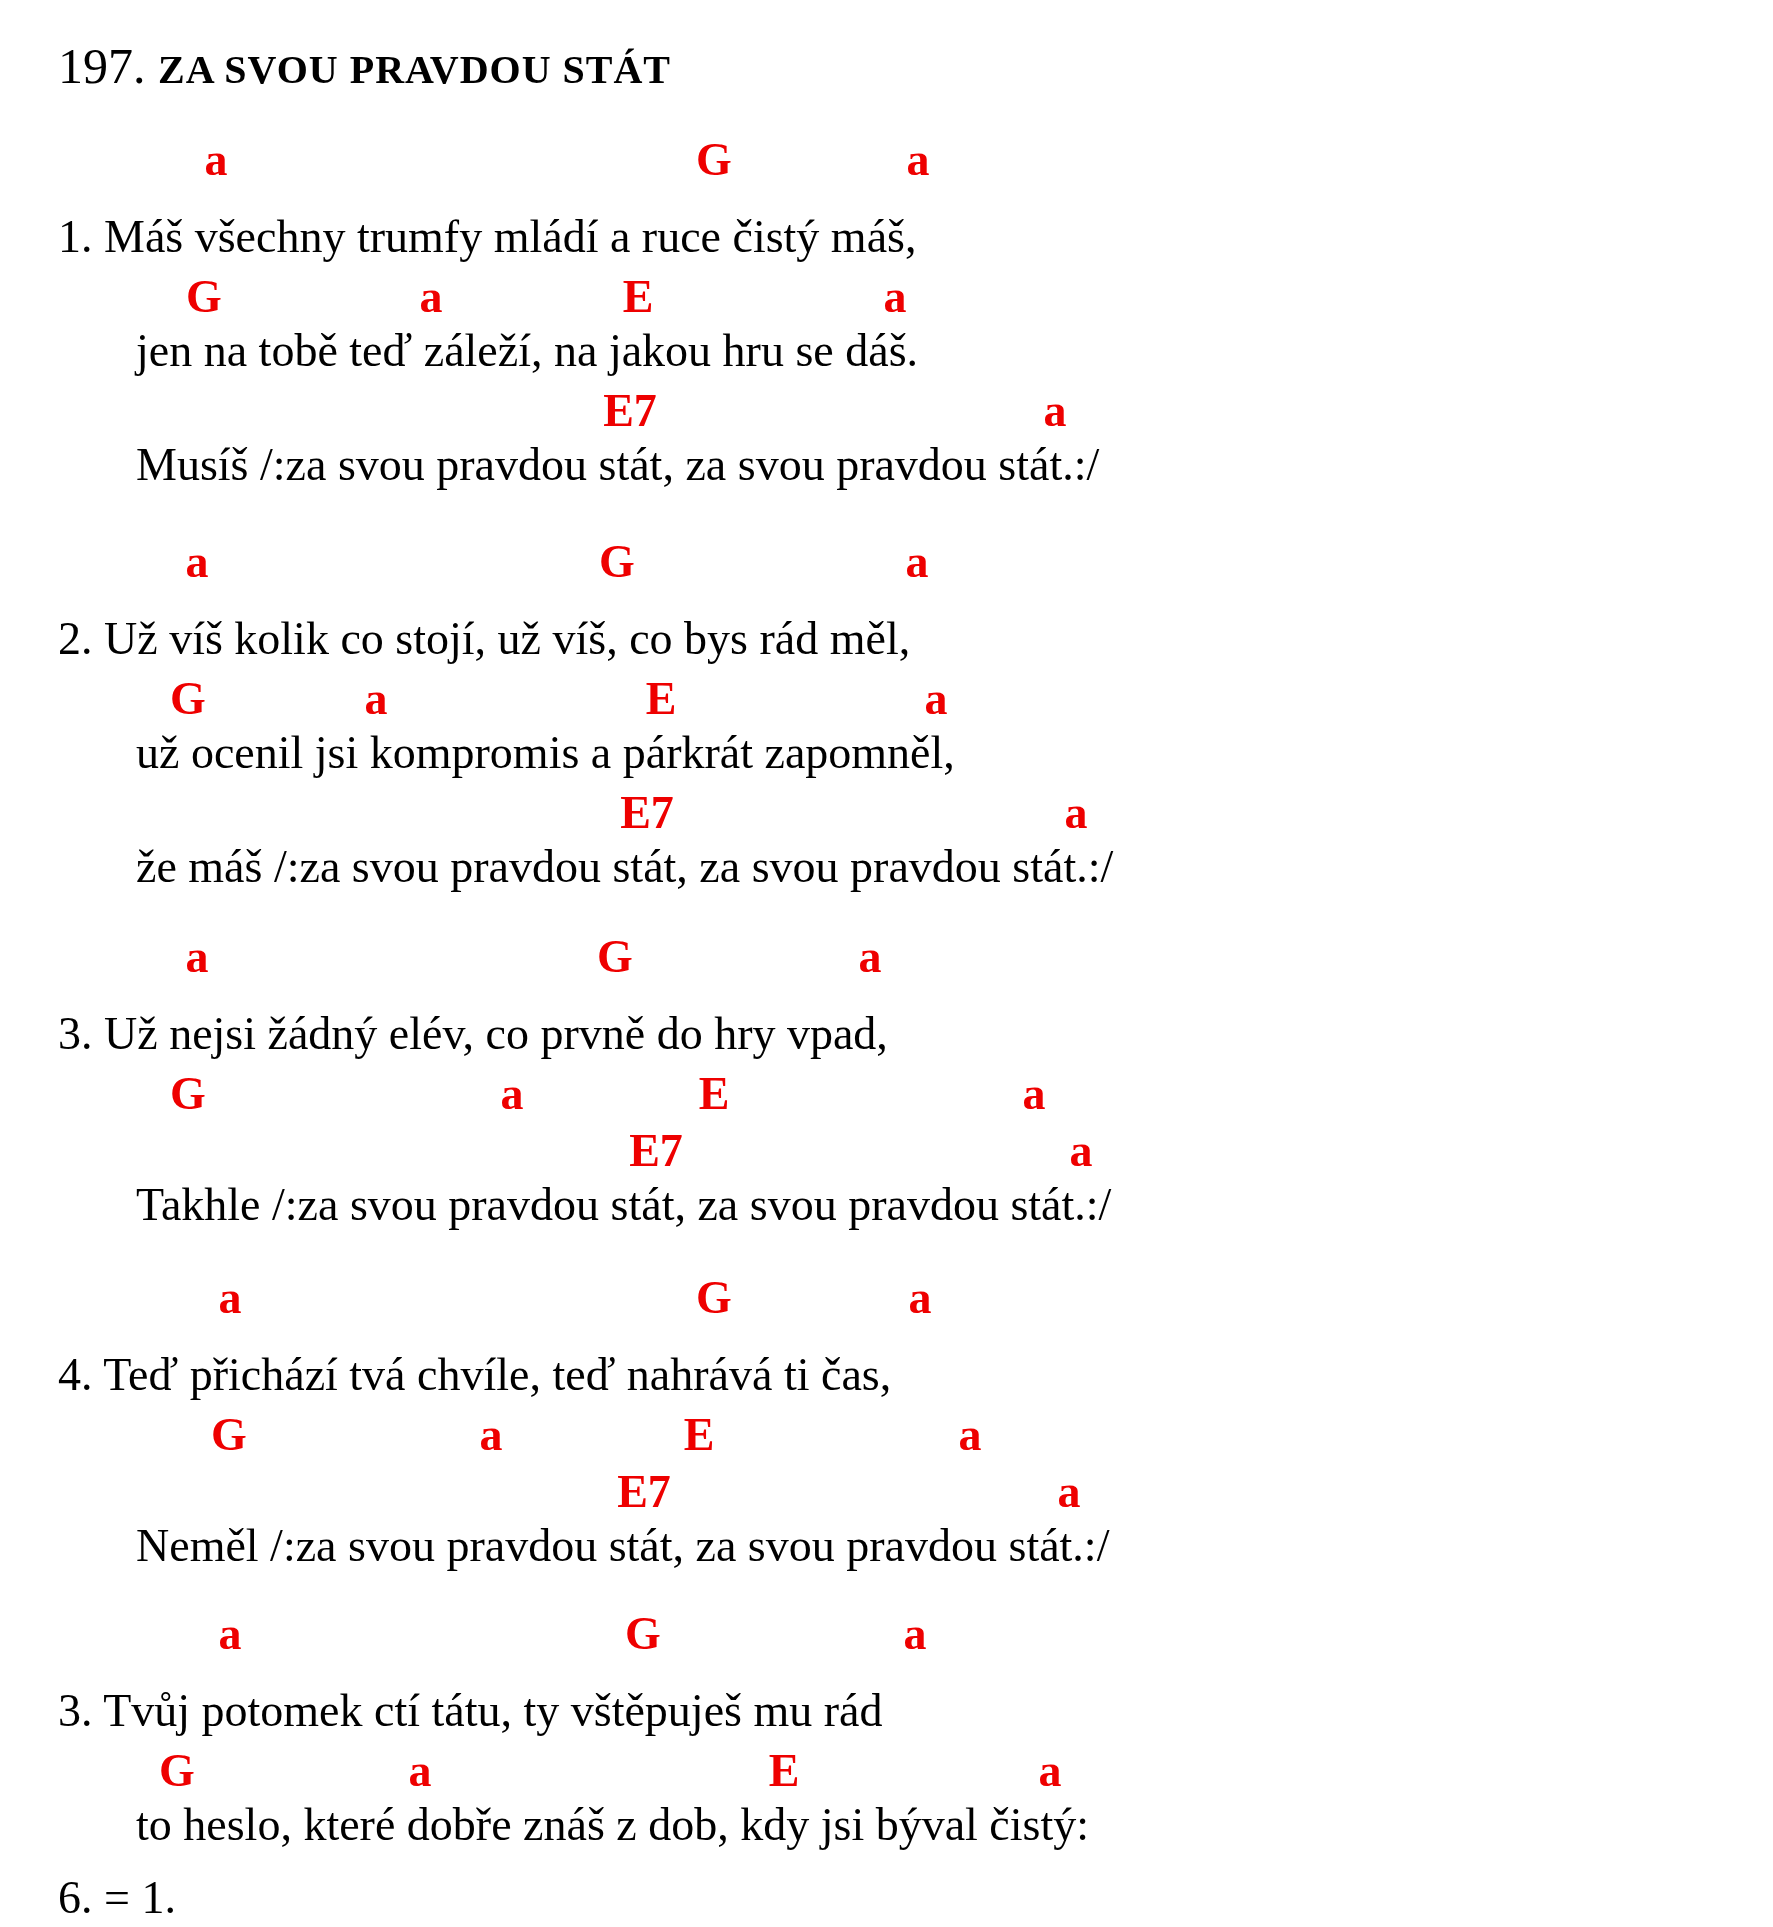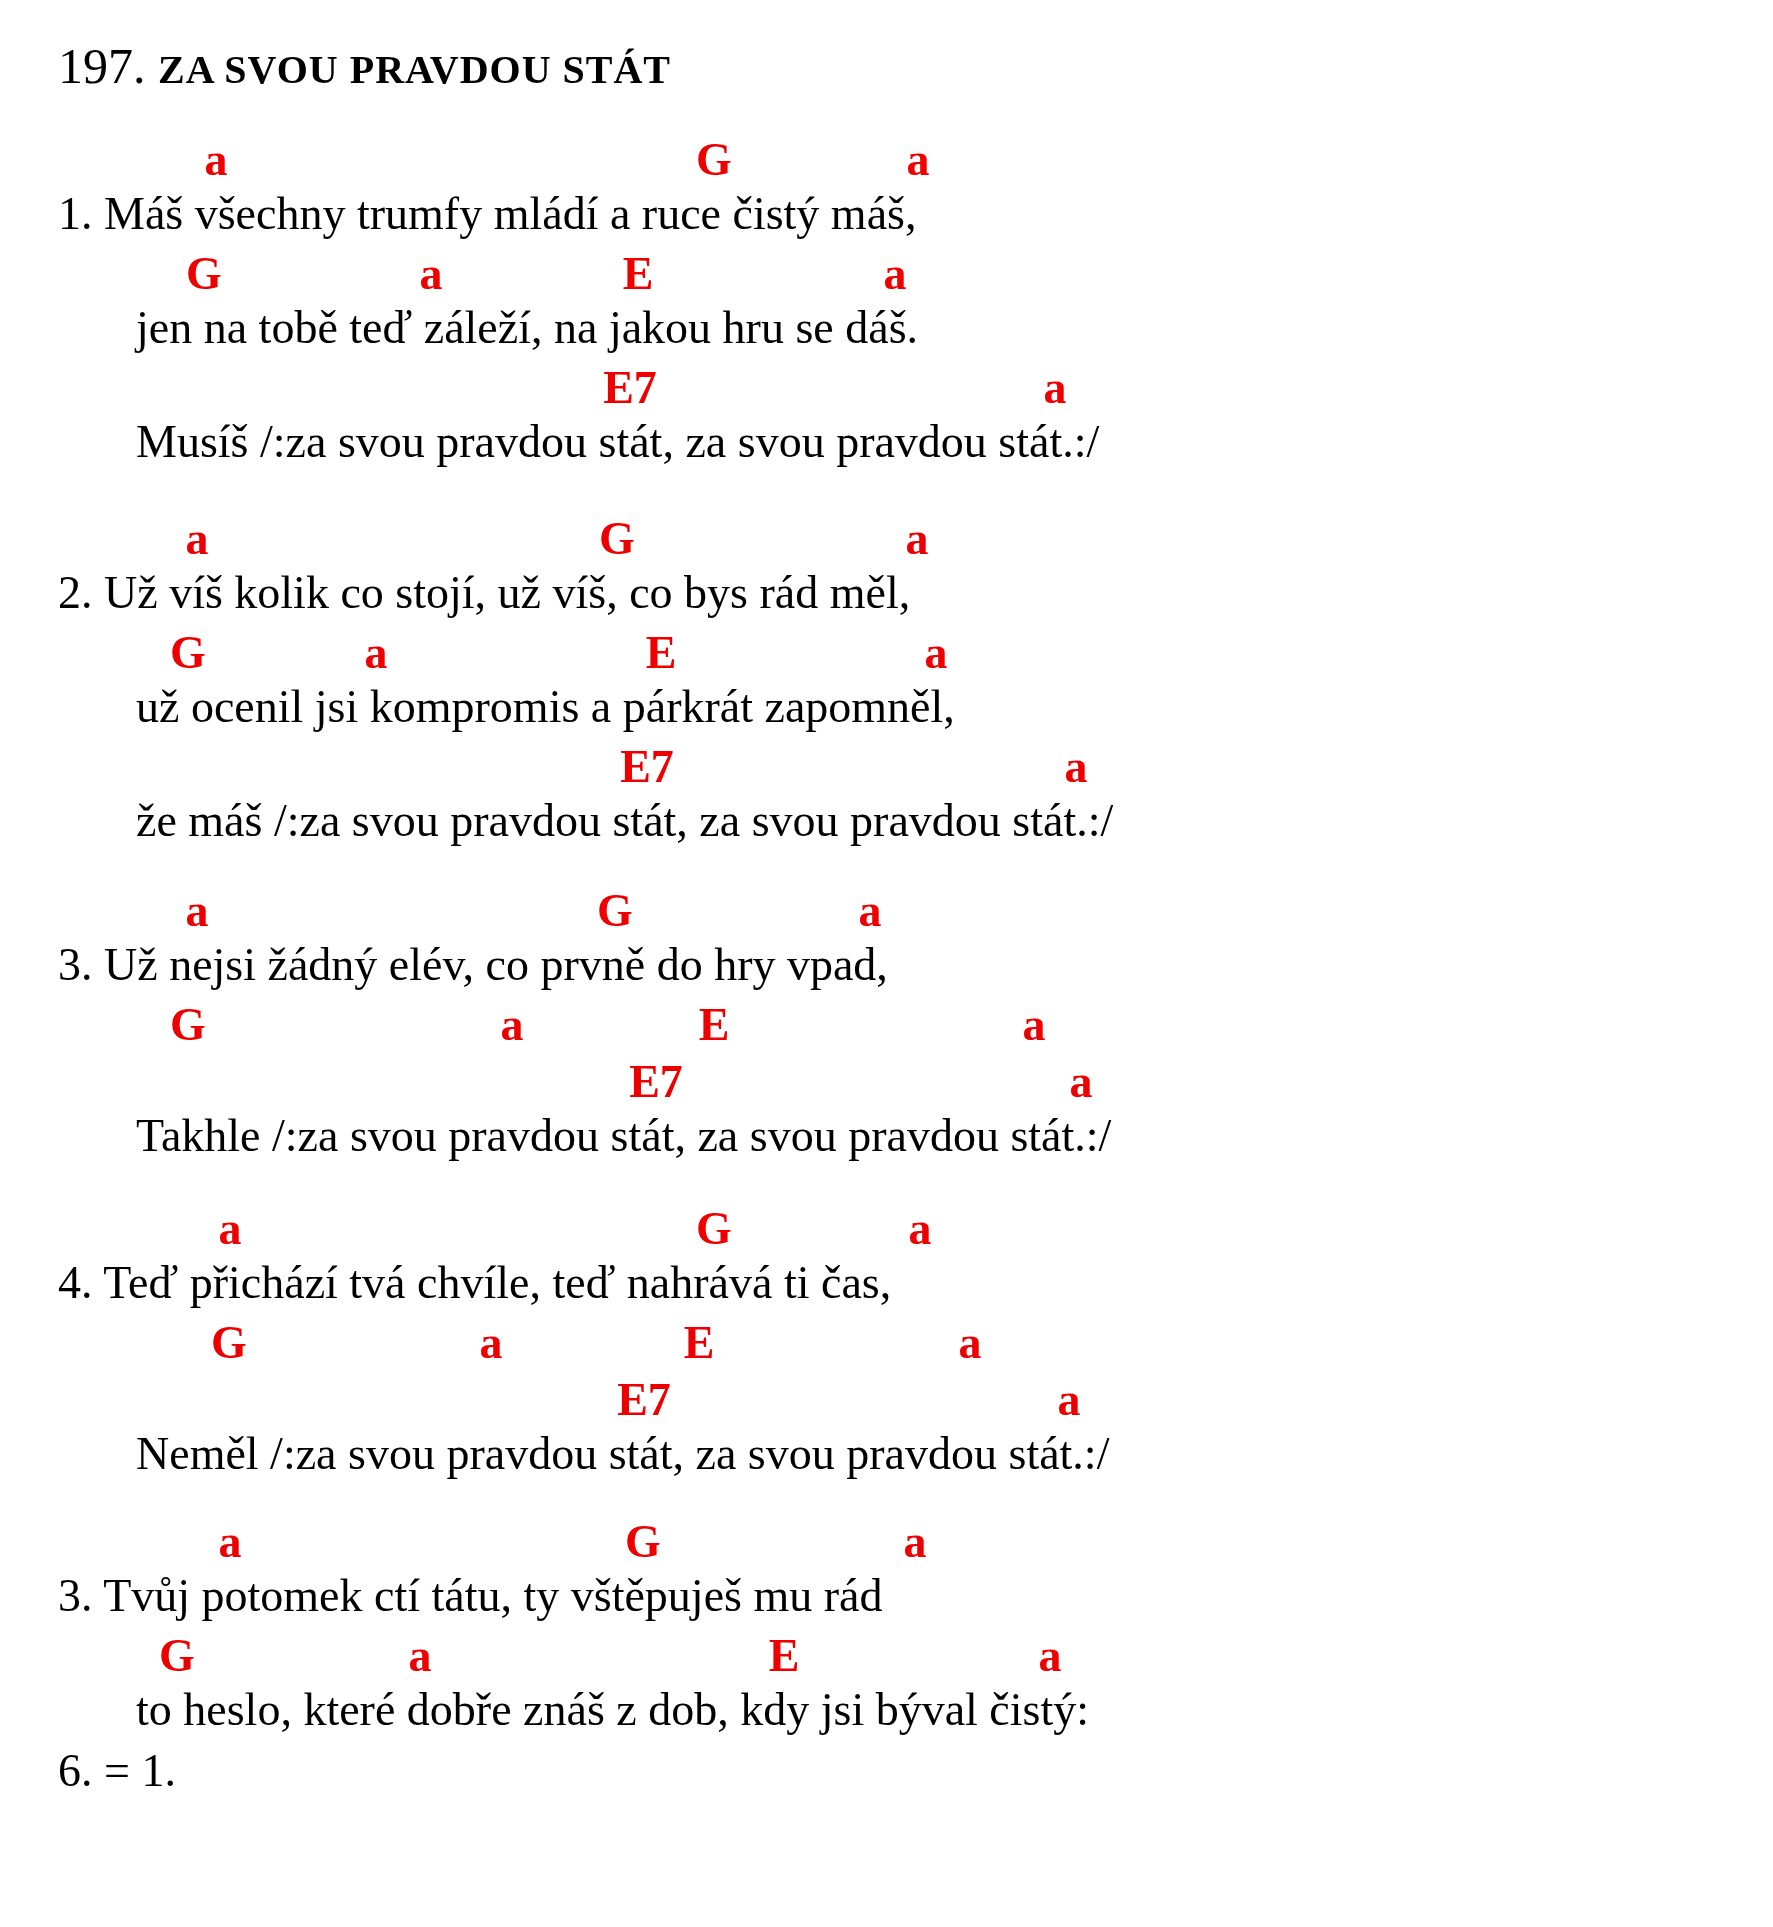--- a/index.html
+++ b/index.html
@@ -47,24 +47,24 @@
     font-size:46px;
     line-height:1;
     white-space:nowrap;
   }
   .lyric{
     height:57px;
     line-height:57px;
     font-size:46px;
     white-space:nowrap;
   }
-  .lyric.num{padding-left:58px;}
+  .lyric.num{padding-left:58px;margin-top:23px;}
   .lyric.cont{padding-left:100px;margin-left:36px;}
   .final-line{
-    margin-top:4px;
+    margin-top:16px;
     padding-left:58px;
     height:57px;
     line-height:57px;
     font-size:46px;
   }
 </style>
 </head>
 <body>
 
 <div class="page">

